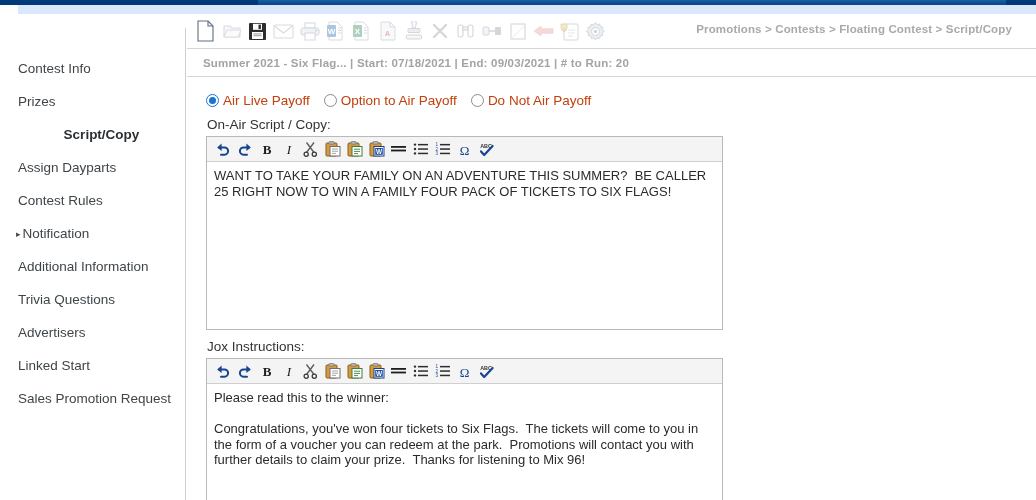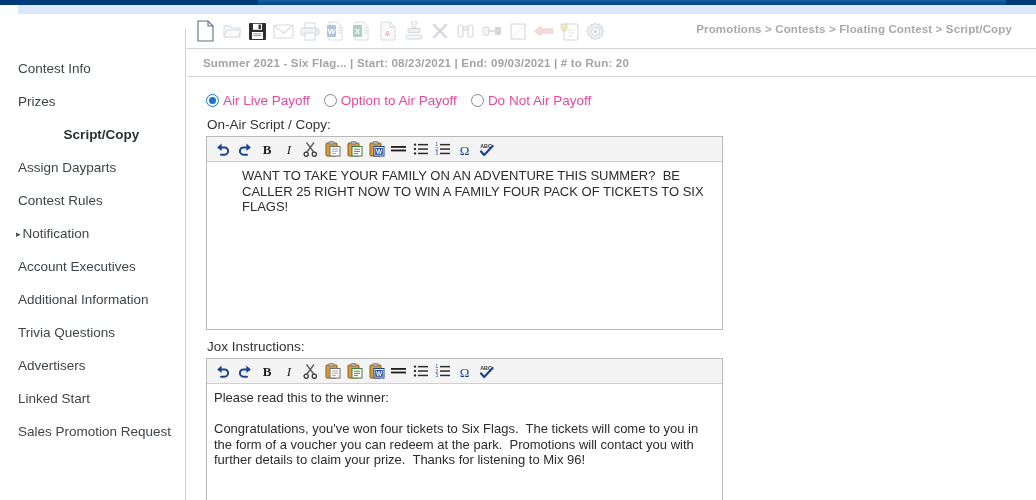--- a/index.html
+++ b/index.html
@@ -83,21 +83,21 @@
     display: flex; align-items: center;
     padding-left: 16px;
     font-size: 11.5px; font-weight: bold; color: #a3a3a3;
     letter-spacing: .2px;
   }
 
   
   #panel { padding: 16px 0 0 19px; position: relative; }
 
   
-  .radio-row { display: flex; font-size: 13.5px; color: #ec4899; }
+  .radio-row { display: flex; font-size: 13.5px; color: #c2410c; }
   .radio-opt { display: flex; align-items: center; margin-right: 14px; cursor: pointer; }
   .radio-dot {
     width: 13px; height: 13px; border-radius: 50%;
     border: 1px solid #8a8a8a; background: #fff;
     margin-right: 4px; position: relative; flex: 0 0 auto;
   }
   .radio-opt.checked .radio-dot { border-color: #1675d1; background: #ffffff; }
   .radio-opt.checked .radio-dot::after {
     content: ""; position: absolute; inset: 2px;
     border-radius: 50%; background: #1675d1;
@@ -118,21 +118,21 @@
     display: flex; align-items: center; justify-content: center;
     cursor: pointer;
   }
   .ebtn svg { display: block; }
   .editor-body {
     padding: 6px 8px 6px 7px;
     font-size: 13px; color: #2b2b2b; line-height: 15.5px;
     white-space: pre-wrap;
     overflow: hidden;
   }
-  #editor-script .editor-body { height: 167px; margin-left: 28px; }
+  #editor-script .editor-body { height: 167px; }
   #editor-jox    .editor-body { height: 120px; }
   #editor-jox { margin-bottom: 0; }
 </style>
 </head>
 <body>
 
 <div id="topbar-wrap">
   <div class="topbar-navy-a"></div>
   <div class="topbar-navy-b"></div>
   <div class="topbar-navy-c"></div>
@@ -141,21 +141,20 @@
   <div class="topbar-pale"></div>
 </div>
 
 <div id="sidebar">
   <div class="nav-item"><span>Contest Info</span></div>
   <div class="nav-item"><span>Prizes</span></div>
   <div class="nav-item active"><span>Script/Copy</span></div>
   <div class="nav-item"><span>Assign Dayparts</span></div>
   <div class="nav-item"><span>Contest Rules</span></div>
   <div class="nav-item sub"><span class="nav-arrow">▸</span><span>Notification</span></div>
-  <div class="nav-item"><span>Account Executives</span></div>
   <div class="nav-item"><span>Additional Information</span></div>
   <div class="nav-item"><span>Trivia Questions</span></div>
   <div class="nav-item"><span>Advertisers</span></div>
   <div class="nav-item"><span>Linked Start</span></div>
   <div class="nav-item"><span>Sales Promotion Request</span></div>
 </div>
 
 <div id="main">
 
   <div id="app-toolbar">
@@ -286,21 +285,21 @@
             <circle cx="10.5" cy="10.5" r="4" fill="#fff" stroke="#8d98a4" stroke-width="1"></circle>
             <circle cx="10.5" cy="10.5" r="1.8" fill="#8d98a4"></circle>
           </svg>
       </div>
 
     </div>
 
     <div id="breadcrumb">Promotions &gt; Contests &gt; Floating Contest &gt; Script/Copy</div>
   </div>
 
-  <div id="info-strip">Summer 2021 - Six Flag...   |   Start: 08/23/2021   |   End: 09/03/2021   |   # to Run: 20</div>
+  <div id="info-strip">Summer 2021 - Six Flag...   |   Start: 07/18/2021   |   End: 09/03/2021   |   # to Run: 20</div>
 
   <div id="panel">
 
     <div class="radio-row">
       <div class="radio-opt checked">
         <span class="radio-dot"></span>
         <span>Air Live Payoff</span>
       </div>
       <div class="radio-opt">
         <span class="radio-dot"></span>

